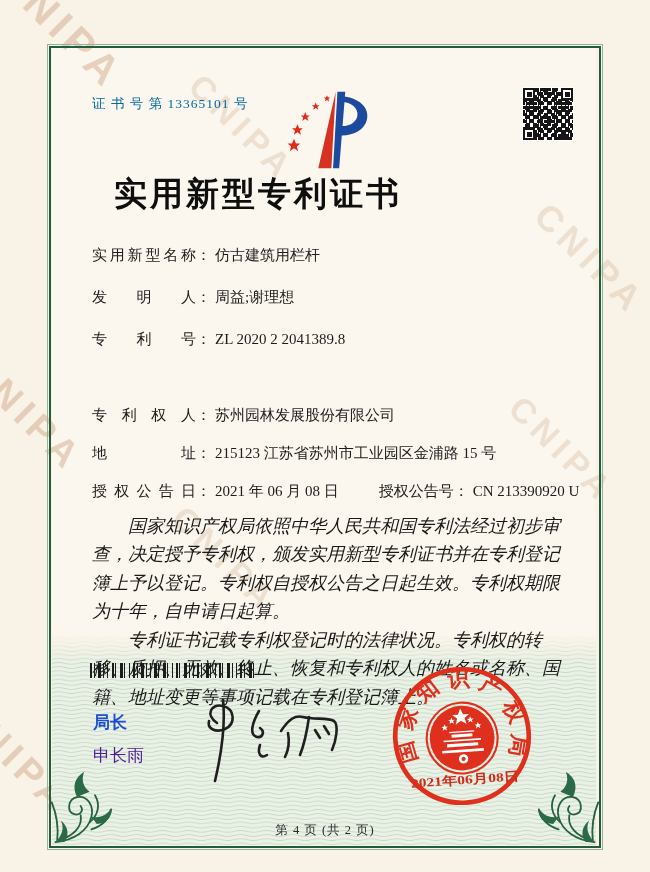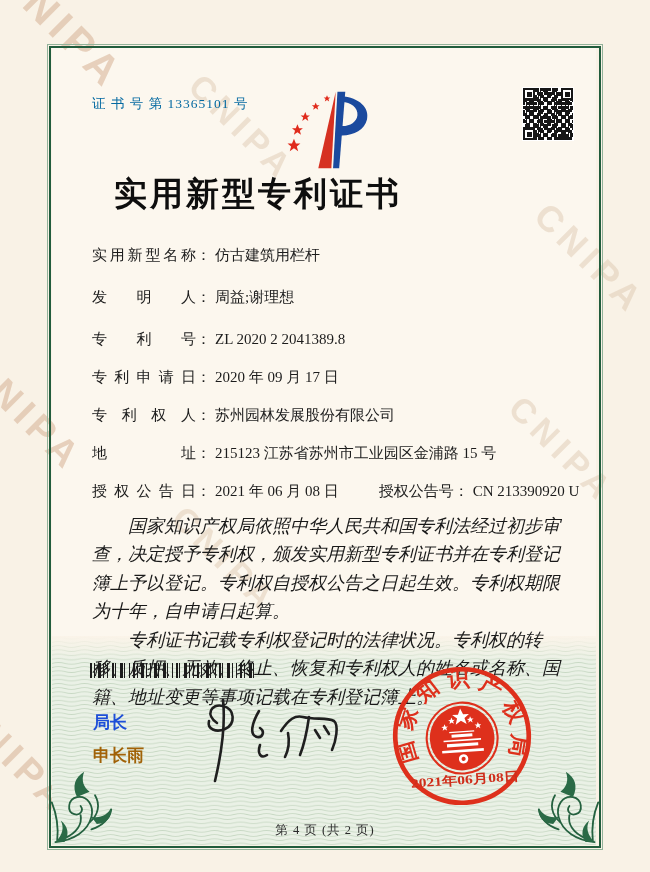--- a/index.html
+++ b/index.html
@@ -46,21 +46,21 @@
     background-image:repeating-linear-gradient(90deg,
       #1c1c1c 0 2px, transparent 2px 3.5px,
       #1c1c1c 3.5px 4.5px, transparent 4.5px 8px,
       #1c1c1c 8px 11px, transparent 11px 12.5px,
       #1c1c1c 12.5px 13.5px, transparent 13.5px 17px,
       #1c1c1c 17px 18px, transparent 18px 21.5px);}
   
   .sig-title{position:absolute;left:93px;top:711px;z-index:4;
              font-family:"Liberation Sans","DejaVu Sans",sans-serif;font-weight:bold;font-size:17px;color:#1d4ed8;}
   .sig-name{position:absolute;left:93px;top:744px;z-index:4;
-            font-family:"Liberation Sans","DejaVu Sans",sans-serif;font-weight:bold;font-size:17px;color:#a16207;}
+            font-family:"Liberation Sans","DejaVu Sans",sans-serif;font-weight:normal;font-size:17px;color:#4c1d95;}
   .signature{position:absolute;left:193px;top:697px;width:150px;height:88px;z-index:4;}
   
   .seal{position:absolute;left:389px;top:663px;width:146px;height:146px;z-index:6;transform:rotate(-4deg);}
   
   .footer{position:absolute;left:0;top:822px;width:650px;text-align:center;z-index:4;
           font-size:12.5px;color:#2a2a2a;letter-spacing:1px;}
 </style>
 </head>
 <body>
 
@@ -148,23 +148,20 @@
   <div class="title">实用新型专利证书</div>
 
   <div class="row" style="top:246px;">
     <span class="flabel">实用新型名称</span><span>：</span><span class="fvalue">仿古建筑用栏杆</span>
   </div>
   <div class="row" style="top:288px;">
     <span class="flabel">发明人</span><span>：</span><span class="fvalue">周益;谢理想</span>
   </div>
   <div class="row" style="top:330px;">
     <span class="flabel">专利号</span><span>：</span><span class="fvalue">ZL 2020 2 2041389.8</span>
-  </div>
-  <div class="row" style="top:368px;">
-    <span class="flabel">专利申请日</span><span>：</span><span class="fvalue">2020 年 09 月 17 日</span>
   </div>
   <div class="row" style="top:406px;">
     <span class="flabel">专利权人</span><span>：</span><span class="fvalue">苏州园林发展股份有限公司</span>
   </div>
   <div class="row" style="top:444px;">
     <span class="flabel">地址</span><span>：</span><span class="fvalue">215123 江苏省苏州市工业园区金浦路 15 号</span>
   </div>
   <div class="row" style="top:482px;">
     <span class="flabel">授权公告日</span><span>：</span><span class="fvalue">2021 年 06 月 08 日</span><span class="g2">授权公告号</span><span>：</span><span class="fvalue">CN 213390920 U</span>
   </div>

